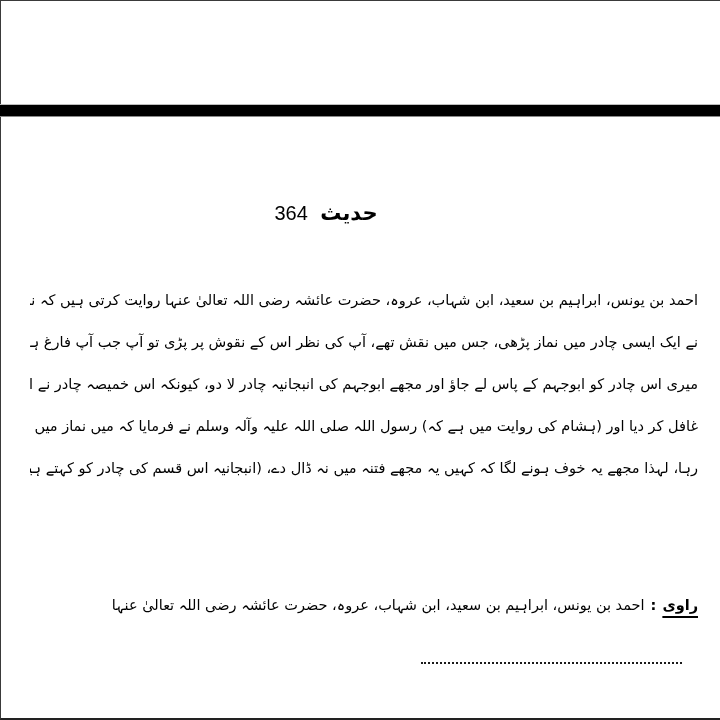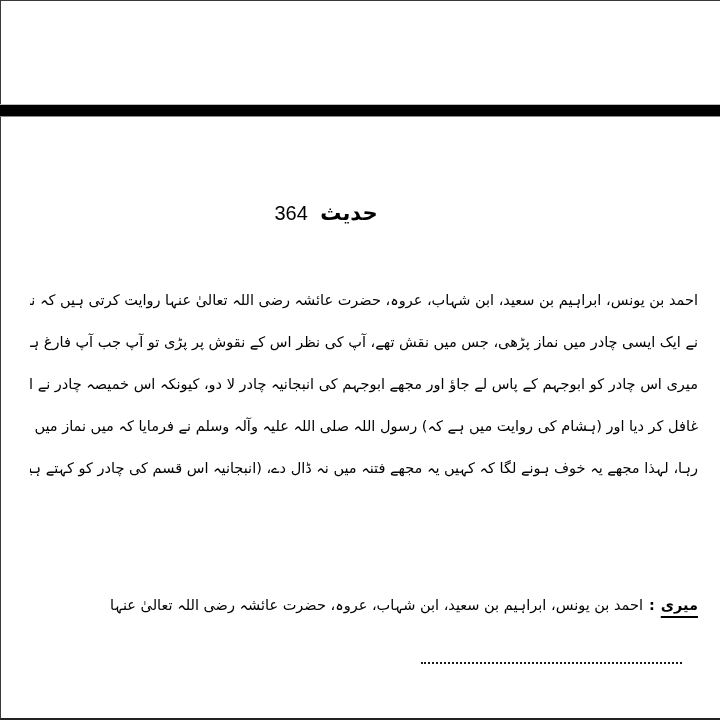--- a/index.html
+++ b/index.html
@@ -113,16 +113,16 @@
 
 <div class="body-text">
   <div class="line">احمد بن یونس، ابراہیم بن سعید، ابن شہاب، عروہ، حضرت عائشہ رضی اللہ تعالیٰ عنہا روایت کرتی ہیں کہ نبی صلی اللہ علیہ وآلہ وسلم</div>
   <div class="line">نے ایک ایسی چادر میں نماز پڑھی، جس میں نقش تھے، آپ کی نظر اس کے نقوش پر پڑی تو آپ جب آپ فارغ ہوئے تو فرمایا کہ</div>
   <div class="line">میری اس چادر کو ابوجہم کے پاس لے جاؤ اور مجھے ابوجہم کی انبجانیہ چادر لا دو، کیونکہ اس خمیصہ چادر نے ابھی مجھے میری نماز سے</div>
   <div class="line">غافل کر دیا اور (ہشام کی روایت میں ہے کہ) رسول اللہ صلی اللہ علیہ وآلہ وسلم نے فرمایا کہ میں نماز میں اس کے نقش پر نظر کرتا</div>
   <div class="line last">رہا، لہذا مجھے یہ خوف ہونے لگا کہ کہیں یہ مجھے فتنہ میں نہ ڈال دے، (انبجانیہ اس قسم کی چادر کو کہتے ہیں)۔</div>
 </div>
 
 <div class="narrator">
-  <span class="label">میری</span><span class="sep">:</span><span>احمد بن یونس، ابراہیم بن سعید، ابن شہاب، عروہ، حضرت عائشہ رضی اللہ تعالیٰ عنہا</span>
+  <span class="label">راوی</span><span class="sep">:</span><span>احمد بن یونس، ابراہیم بن سعید، ابن شہاب، عروہ، حضرت عائشہ رضی اللہ تعالیٰ عنہا</span>
 </div>
 
 <div class="dotted-line"></div>
 
 </body></html>

